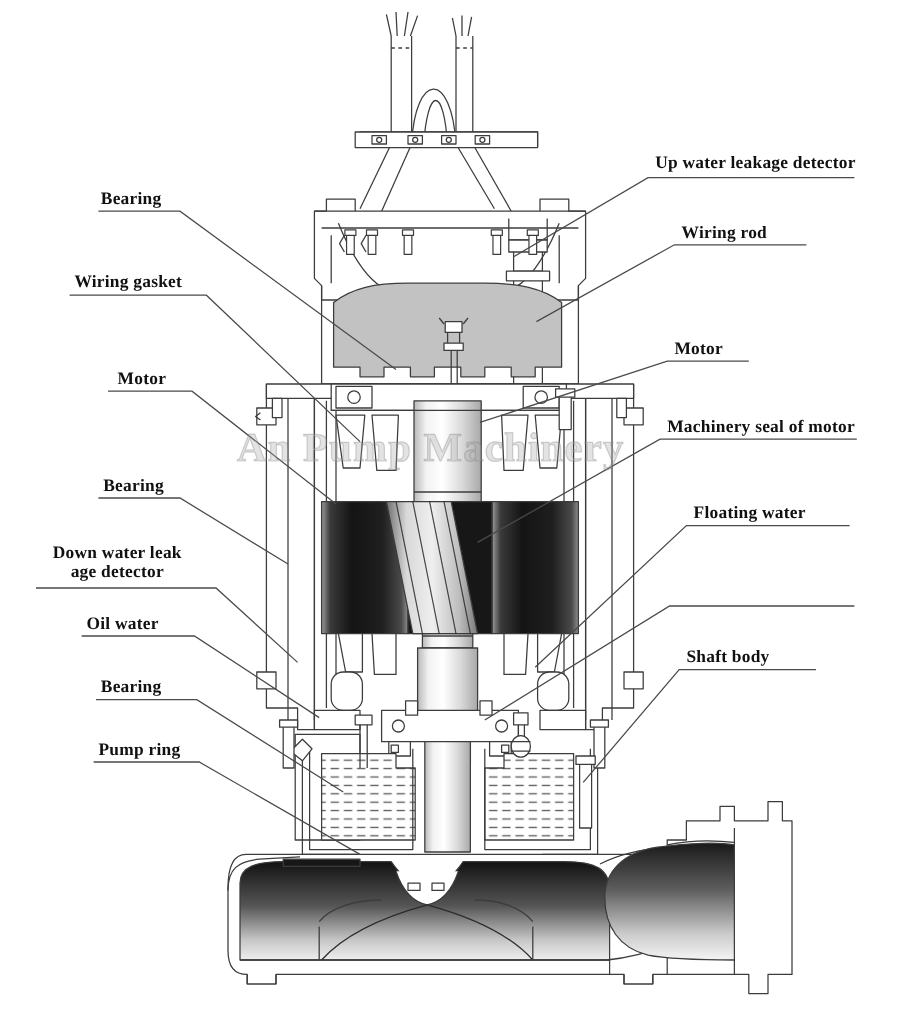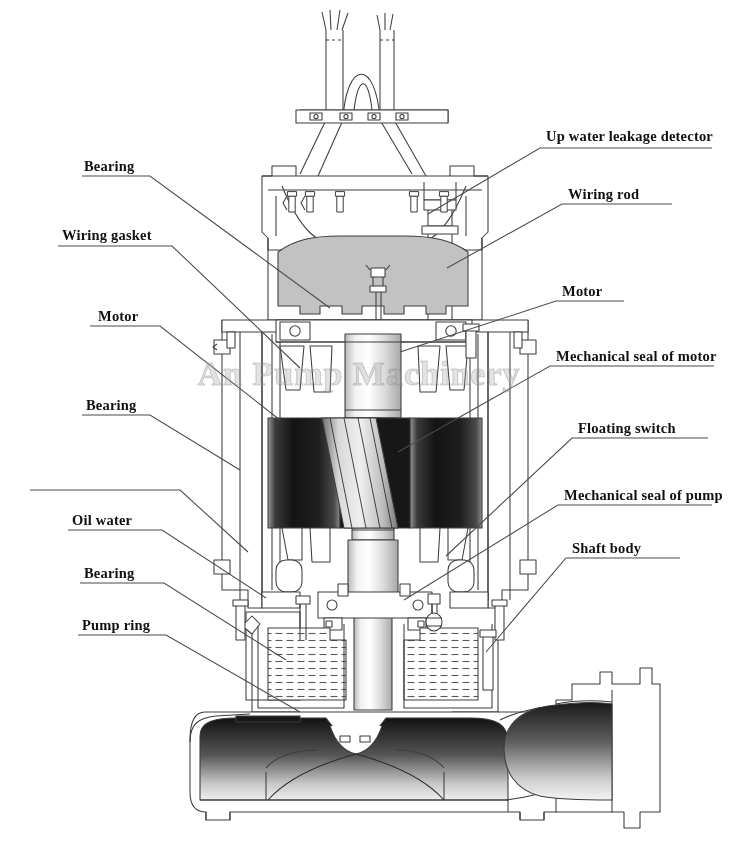--- a/index.html
+++ b/index.html
@@ -325,27 +325,28 @@
       <path d="M708 438 L572 438 L446 556"></path>
       <path d="M712 505 L558 505 L404 600"></path>
       <path d="M680 558 L566 558 L486 652"></path>
     </g>
   </svg>
 
   <div class="lbl" style="left:84px;top:158px">Bearing</div>
   <div class="lbl" style="left:62px;top:227px">Wiring gasket</div>
   <div class="lbl" style="left:98px;top:308px">Motor</div>
   <div class="lbl" style="left:86px;top:397px">Bearing</div>
+  <div class="lbl two" style="left:44px;top:453px;white-space:pre;text-align:center">Down water leak
+age detector</div>
   <div class="lbl" style="left:72px;top:512px">Oil water</div>
   <div class="lbl" style="left:84px;top:565px">Bearing</div>
   <div class="lbl" style="left:82px;top:617px">Pump ring</div>
 
   <div class="lbl right" style="left:546px;top:128px">Up water leakage detector</div>
   <div class="lbl right" style="left:568px;top:186px">Wiring rod</div>
   <div class="lbl right" style="left:562px;top:283px">Motor</div>
-  <div class="lbl right" style="left:556px;top:348px">Mechanical seal of motor</div>
-  <div class="lbl right" style="left:578px;top:420px">Floating switch</div>
-  <div class="lbl right" style="left:564px;top:487px">Mechanical seal of pump</div>
+  <div class="lbl right" style="left:556px;top:348px">Machinery seal of motor</div>
+  <div class="lbl right" style="left:578px;top:420px">Floating water</div>
   <div class="lbl right" style="left:572px;top:540px">Shaft body</div>
 
   <div class="wm">An Pump Machinery</div>
 
 </div>
 
 </body></html>

